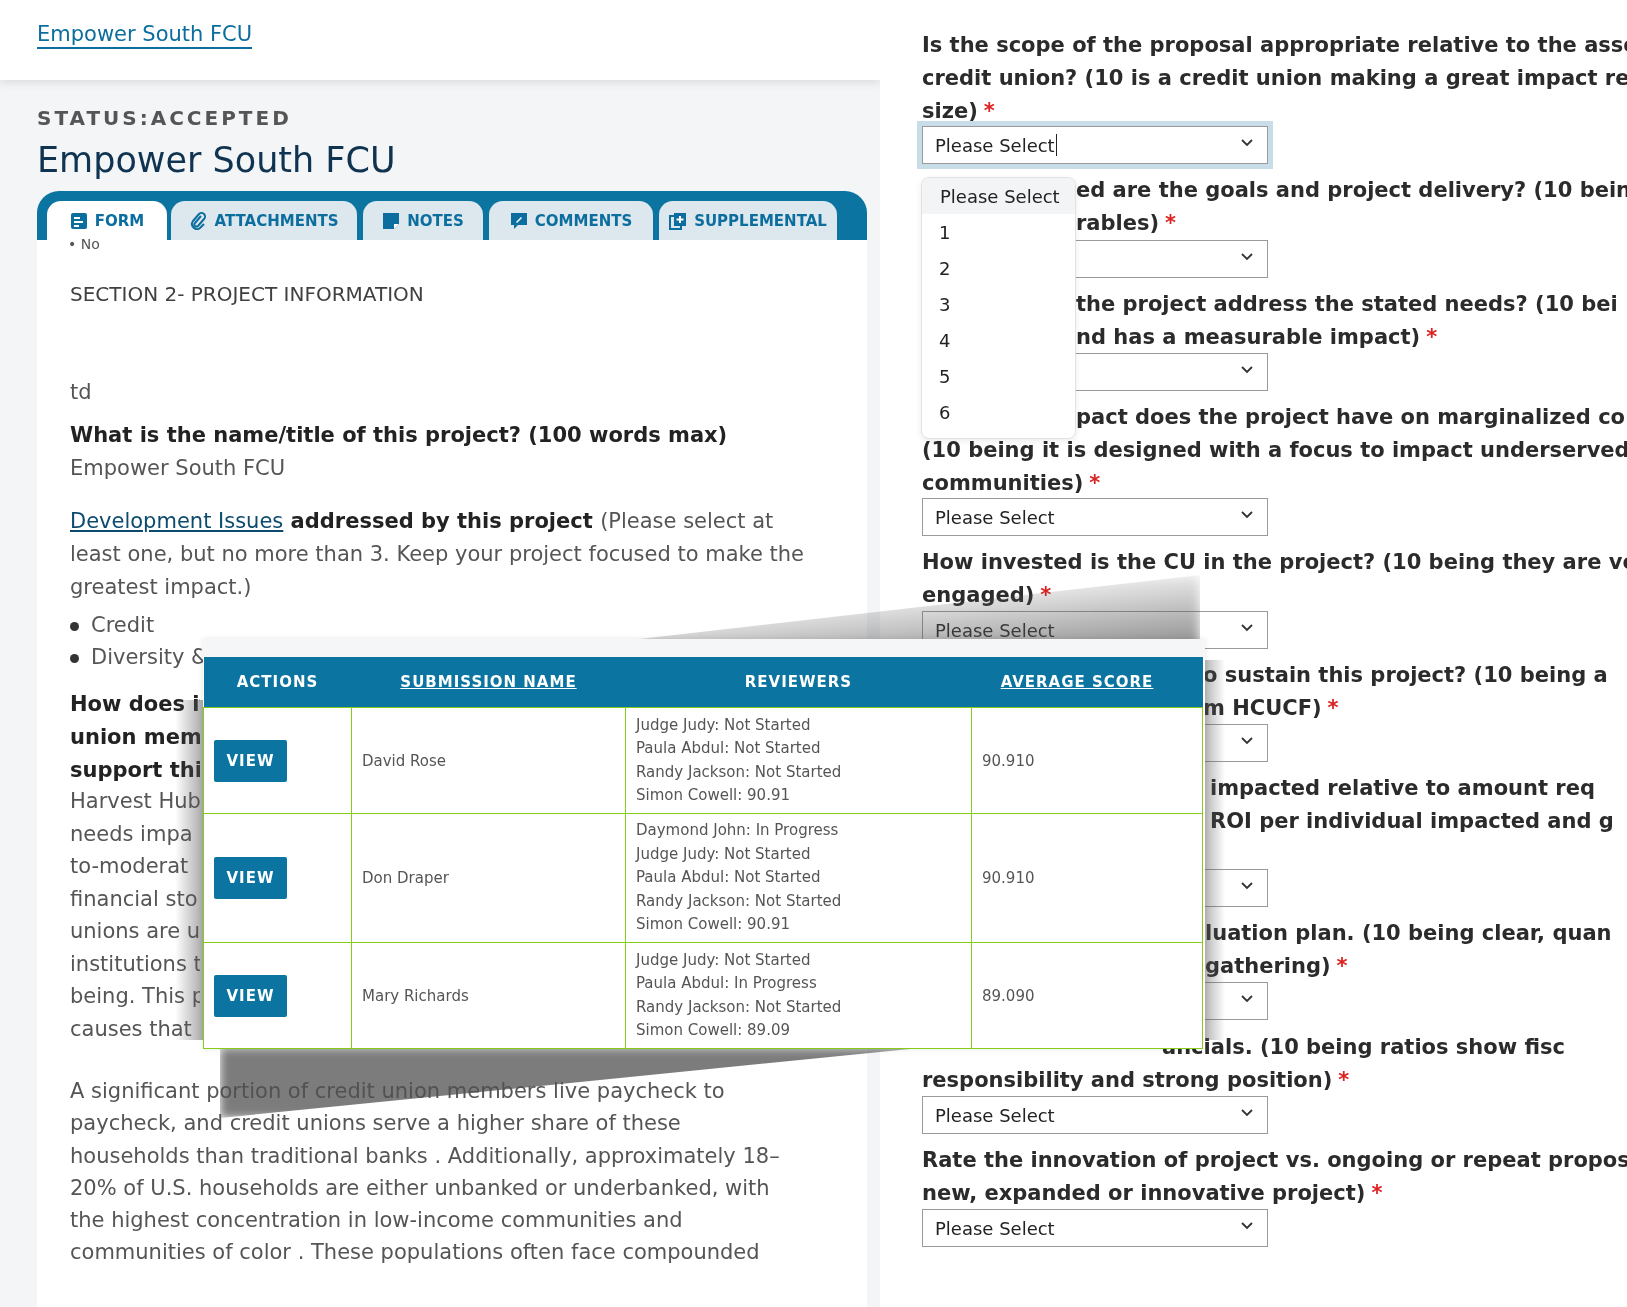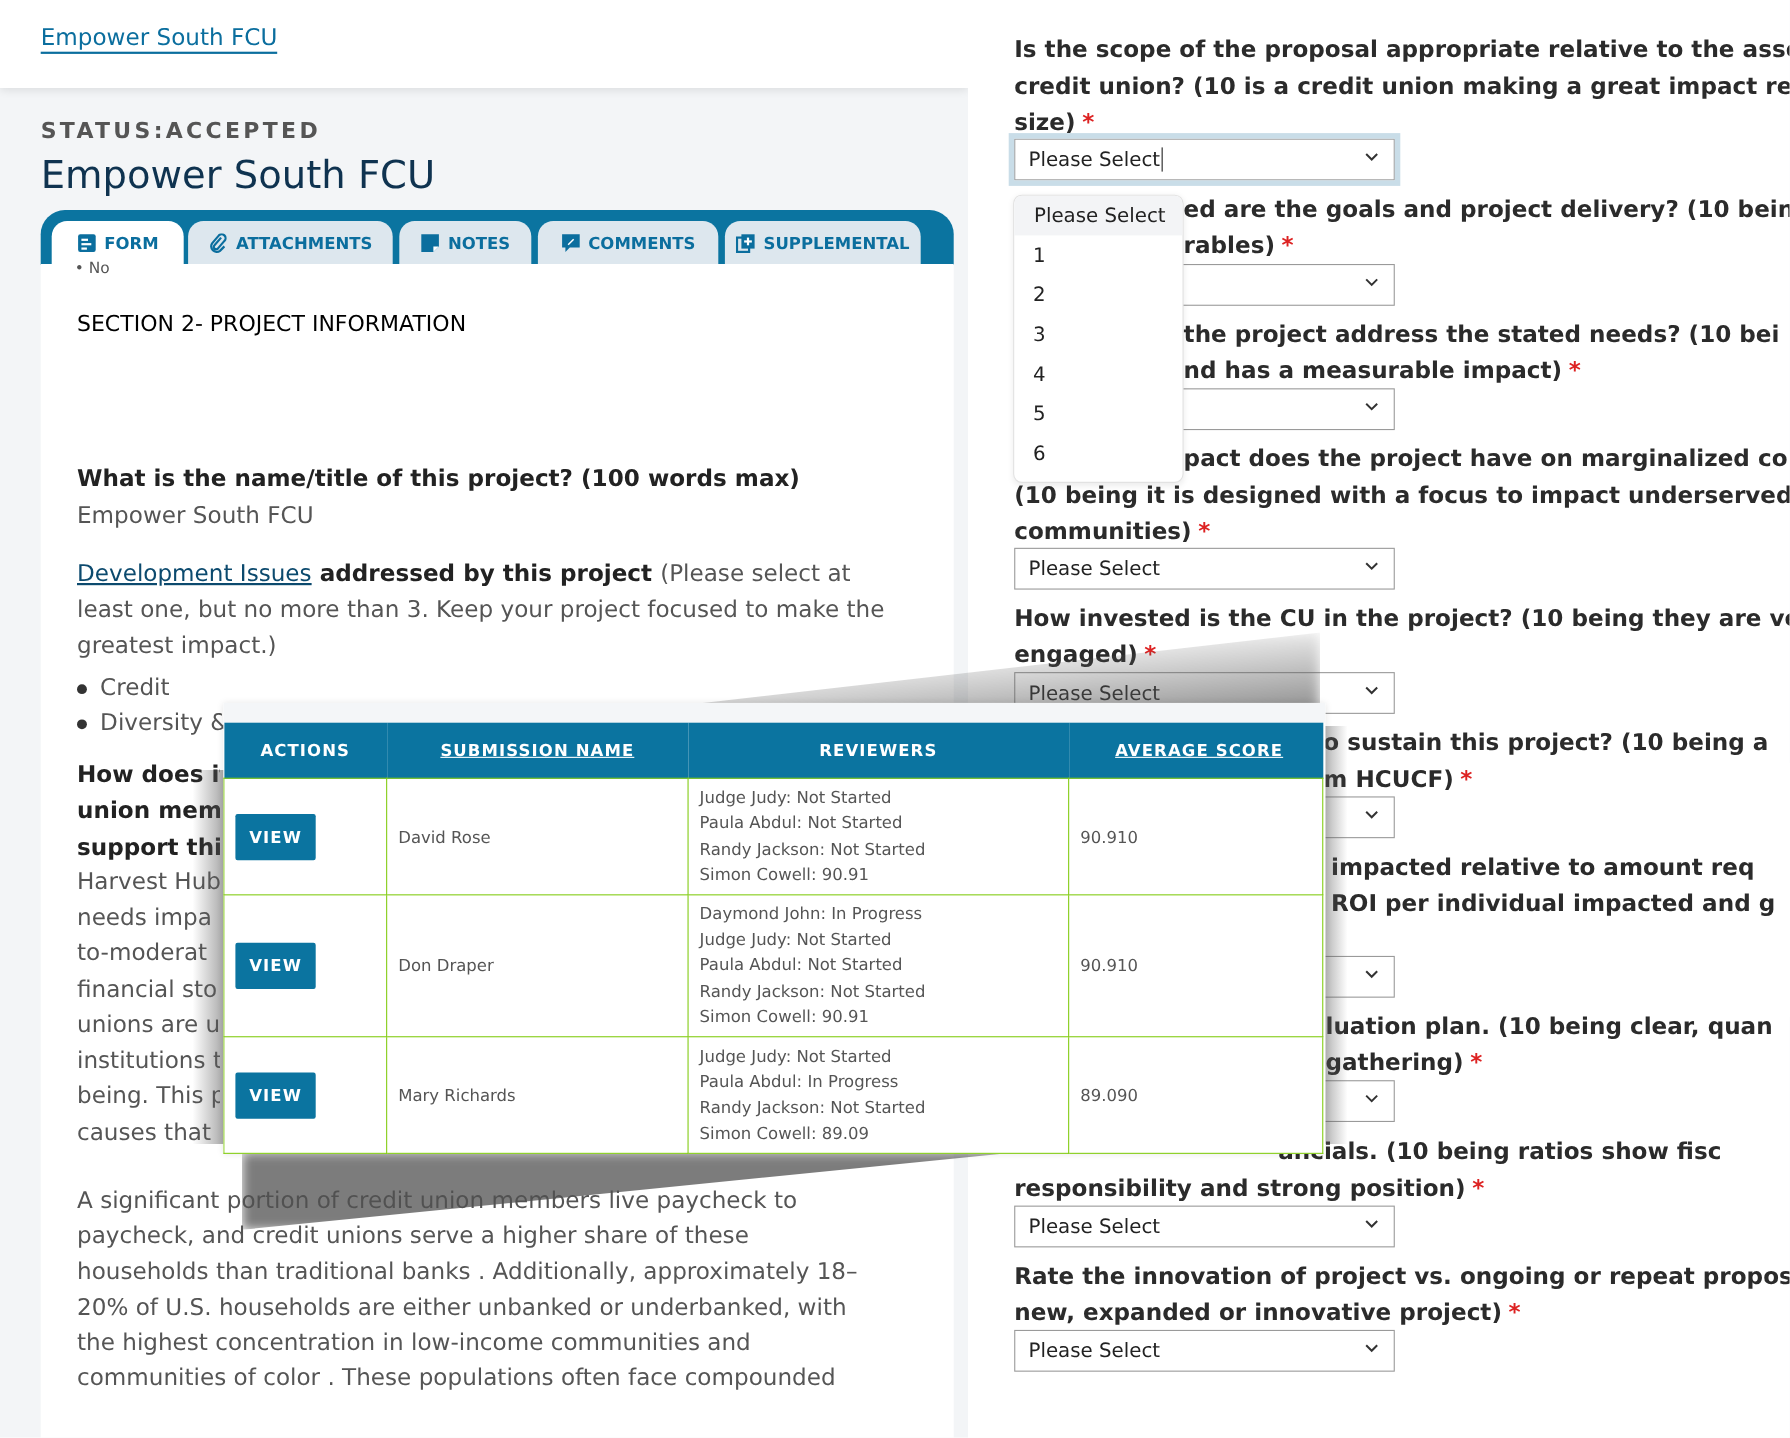--- a/index.html
+++ b/index.html
@@ -11,21 +11,21 @@
   .top-bar { position: absolute; left: 0; top: 0; width: 880px; height: 80px; background: #ffffff; box-shadow: 0 3px 8px rgba(0,0,0,0.10); z-index: 2; }
   .crumb { position: absolute; left: 37px; top: 22px; font-size: 21px; color: #0b6e9e; text-decoration: none; border-bottom: 2px solid #0b6e9e; padding-bottom: 1px; }
   .status { position: absolute; left: 37px; top: 106px; font-size: 20px; font-weight: bold; letter-spacing: 3px; color: #555; }
   .page-title { position: absolute; left: 37px; top: 140px; font-size: 35px; color: #0f3350; }
   .tabbar { position: absolute; left: 37px; top: 191px; width: 830px; height: 50px; background: #0b74a0; border-radius: 22px 22px 0 0; }
   .tab { position: absolute; top: 10px; height: 40px; background: #dde7ee; border-radius: 14px 14px 0 0; display: flex; align-items: center; justify-content: center; gap: 7px; font-size: 15px; font-weight: bold; color: #0b6e9e; }
   .tab.active { background: #ffffff; }
   .tab svg { width: 18px; height: 18px; }
   .card { position: absolute; left: 37px; top: 240px; width: 830px; height: 1100px; background: #ffffff; }
   .fragment { position: absolute; left: 68px; top: 236px; font-size: 14px; color: #555; }
-  .sec-head { position: absolute; left: 70px; top: 282px; font-size: 20px; color: #000000; }
+  .sec-head { position: absolute; left: 70px; top: 282px; font-size: 20px; color: #404040; }
   .qtext { position: absolute; left: 70px; font-size: 21px; font-weight: bold; color: #222; line-height: 33px; width: 760px; }
   .atext { position: absolute; left: 70px; font-size: 21px; color: #555; line-height: 33px; width: 760px; }
   .link { color: #0c4a6e; text-decoration: underline; }
   .bullet { position: absolute; left: 70px; font-size: 21px; color: #555; }
   .bullet::before { content: ""; display: inline-block; width: 9px; height: 9px; border-radius: 50%; background: #333; margin-right: 12px; vertical-align: middle; }
   .clip { width: 130px; overflow: hidden; white-space: nowrap; }
 
   
   .right-panel { position: absolute; left: 880px; top: 0; width: 747px; height: 1307px; background: #ffffff; overflow: hidden; }
   .rq { position: absolute; left: 42px; width: 720px; font-size: 21px; font-weight: bold; color: #2b2b2b; line-height: 33px; white-space: nowrap; }
@@ -101,20 +101,21 @@
           <rect x="10" y="4" width="2" height="7" fill="#fff"></rect>
           <rect x="7.5" y="6.5" width="7" height="2" fill="#fff"></rect>
         </svg>
       <span>SUPPLEMENTAL</span>
     </div>
   </div>
 
   <div class="card"></div>
   <div class="fragment">• No</div>
   <div class="sec-head">SECTION 2- PROJECT INFORMATION</div>
+  <div class="atext" style="top:376px;">td</div>
   <div class="qtext" style="top:419px;">What is the name/title of this project? (100 words max)</div>
   <div class="atext" style="top:452px;">Empower South FCU</div>
   <div class="atext" style="top:505px;"><a class="link">Development Issues</a><b style="color:#222;"> addressed by this project </b><span>(Please select at least one, but no more than 3. Keep your project focused to make the greatest impact.)</span></div>
   <div class="bullet" style="top:613px;">Credit</div>
   <div class="bullet" style="top:645px;">Diversity &amp;</div>
   <div class="qtext clip" style="top:688px;">
     <div>How does it</div>
     <div>union mem</div>
     <div>support this</div>
   </div>
@@ -263,21 +264,21 @@
 <div class="shadow-left"></div>
 
 <div class="table-wrap">
   <div class="strip"></div>
   <table>
     <thead>
       <tr>
         <th style="width:148px;"><span>ACTIONS</span></th>
         <th class="sortable" style="width:274px;"><span>SUBMISSION NAME</span></th>
         <th style="width:346px;"><span>REVIEWERS</span></th>
-        <th class="sortable" style="text-align:right;padding-right:36px;"><span>AVERAGE SCORE</span></th>
+        <th class="sortable" style="text-align:center;padding-right:36px;"><span>AVERAGE SCORE</span></th>
       </tr>
     </thead>
     <tbody>
       <tr style="height:106px;">
         <td><span class="view-btn">VIEW</span></td>
         <td>David Rose</td>
         <td class="rev">
           <div>Judge Judy: Not Started</div>
           <div>Paula Abdul: Not Started</div>
           <div>Randy Jackson: Not Started</div>

